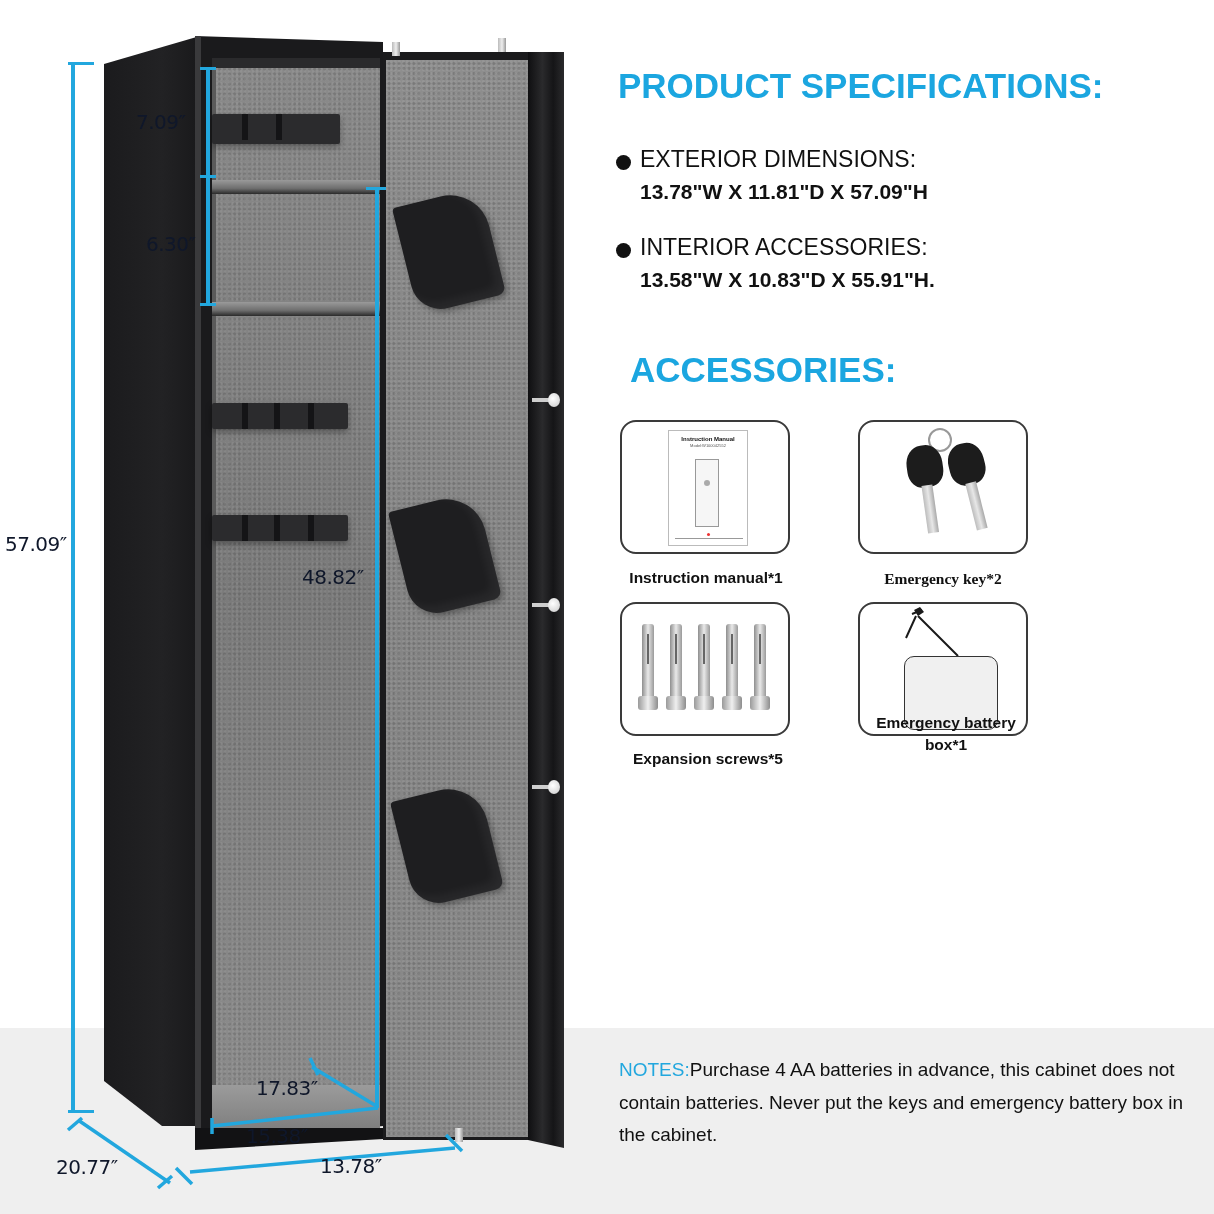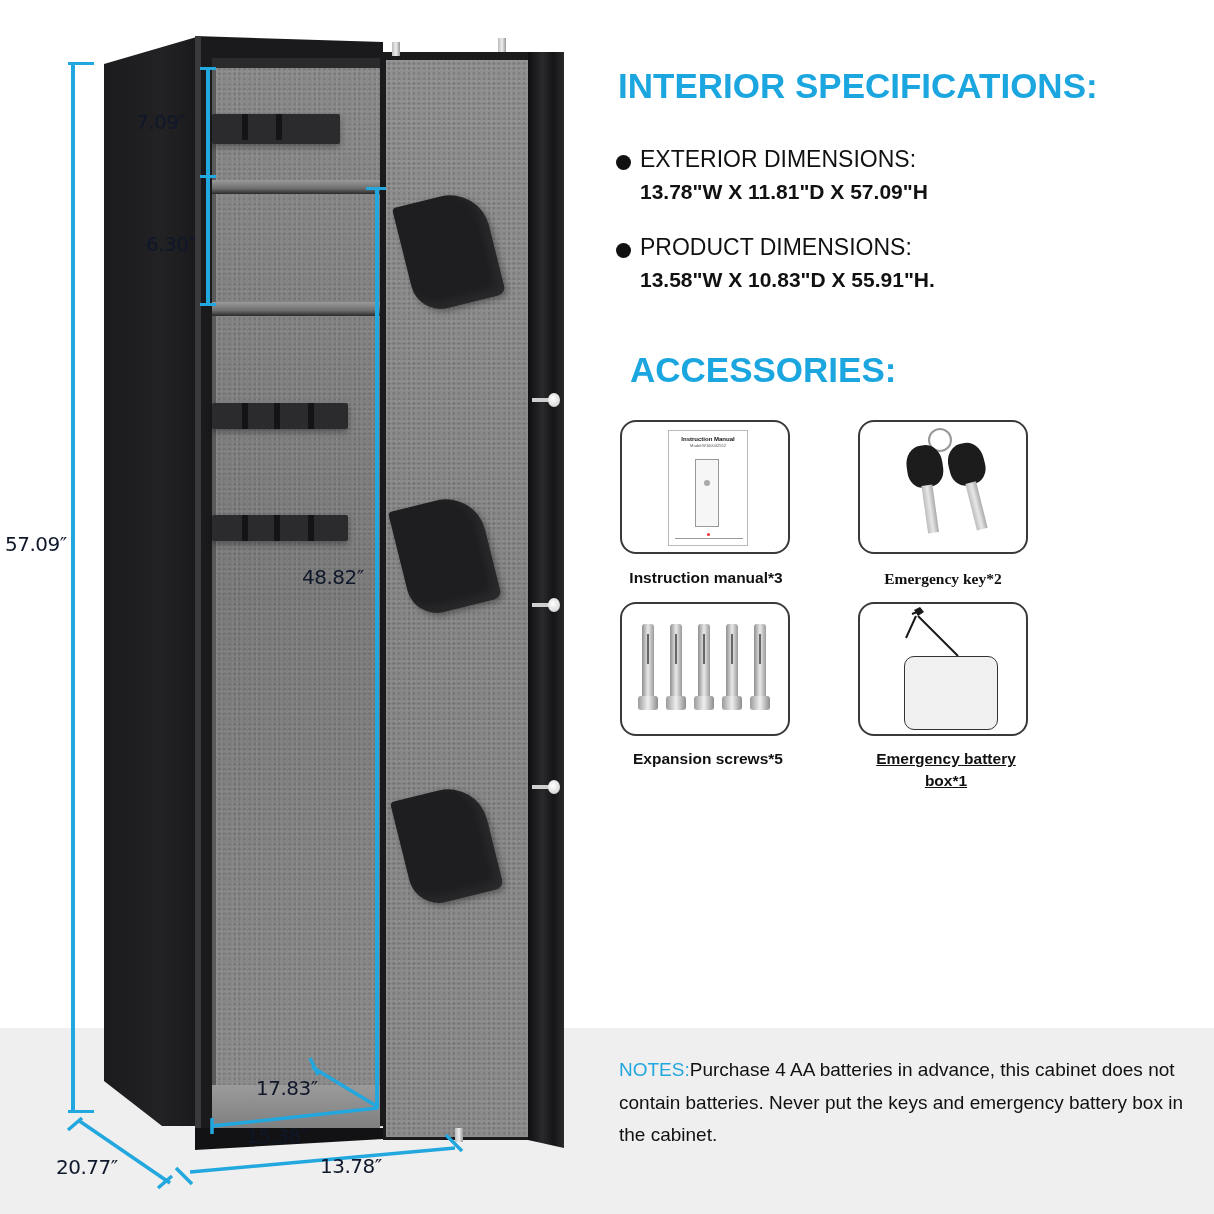--- a/index.html
+++ b/index.html
@@ -177,45 +177,45 @@
   <div class="dim-label" style="left:136px; top:110px;">7.09″</div>
   <div class="dim-label" style="left:146px; top:232px;">6.30″</div>
   <div class="dim-label" style="left:5px; top:532px;">57.09″</div>
   <div class="dim-label" style="left:302px; top:565px;">48.82″</div>
   <div class="dim-label" style="left:256px; top:1076px;">17.83″</div>
   <div class="dim-label" style="left:246px; top:1124px;">15.38″</div>
   <div class="dim-label" style="left:56px; top:1155px;">20.77″</div>
   <div class="dim-label" style="left:320px; top:1154px;">13.78″</div>
 </div>
 
-<div class="spec-title">INTERIOR SPECIFICATIONS:</div>
+<div class="spec-title">PRODUCT SPECIFICATIONS:</div>
 
 <div class="spec-item" style="top:146px;">
   <span class="bullet"></span>
   <span class="label">EXTERIOR DIMENSIONS:</span>
   <span class="value">13.78"W X 11.81"D X 57.09"H</span>
 </div>
 <div class="spec-item" style="top:234px;">
   <span class="bullet"></span>
-  <span class="label">PRODUCT DIMENSIONS:</span>
+  <span class="label">INTERIOR ACCESSORIES:</span>
   <span class="value">13.58"W X 10.83"D X 55.91"H.</span>
 </div>
 
 <div class="acc-title">ACCESSORIES:</div>
 
 <div class="acc-card" style="left:620px; top:420px;">
   <div class="manual">
     <div class="t1">Instruction Manual</div>
     <div class="t2">Model:W100042552</div>
     <div class="mini-cab"></div>
     <div class="dot"></div>
     <div class="foot"></div>
   </div>
 </div>
-<div class="acc-caption" style="left:586px; top:567px;">Instruction manual*3</div>
+<div class="acc-caption" style="left:586px; top:567px;">Instruction manual*1</div>
 
 <div class="acc-card" style="left:858px; top:420px;">
   <div>
     <div class="ring"></div>
     <div class="key" style="left:44px; top:26px; transform: rotate(-8deg);">
       <div class="head" style="left:0; top:0;"></div>
       <div class="blade" style="left:12px; top:40px;"></div>
     </div>
     <div class="key" style="left:84px; top:26px; transform: rotate(-14deg);">
       <div class="head" style="left:0; top:0;"></div>
@@ -258,20 +258,20 @@
 
 <div class="acc-card" style="left:858px; top:602px;">
   <div>
     <svg class="batt-wire" viewBox="0 0 170 134">
       <path d="M46 34 L56 12 M52 10 L62 6 M58 12 L98 52" stroke="#1a1a1a" stroke-width="2" fill="none"></path>
       <path d="M54 6 l6 -3 l4 5 l-6 4 z" fill="#1a1a1a"></path>
     </svg>
     <div class="batt-box"></div>
   </div>
 </div>
-<div class="acc-caption" style="left:826px; top:748px;text-decoration:underline;">
+<div class="acc-caption" style="left:826px; top:712px;">
   <span>Emergency battery</span><br>
   <span>box*1</span>
 </div>
 
 <div class="notes">
   <span class="notes-label">NOTES:</span><span>Purchase 4 AA batteries in advance, this cabinet does not contain batteries. Never put the keys and emergency battery box in the cabinet.</span>
 </div>
 
 </body></html>

